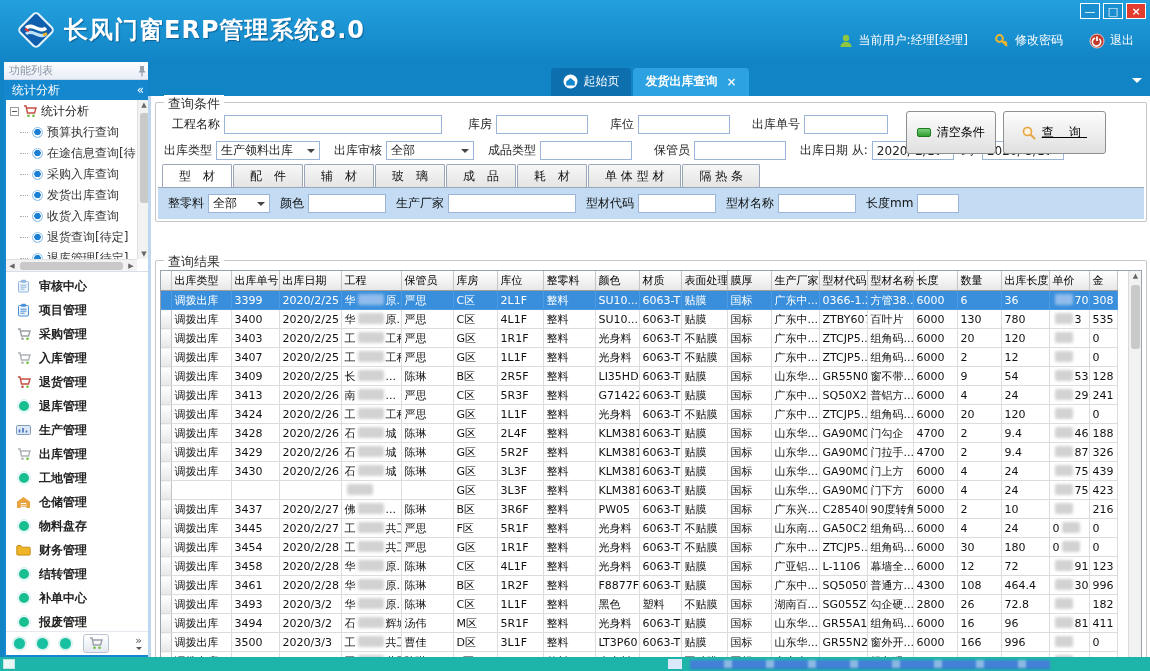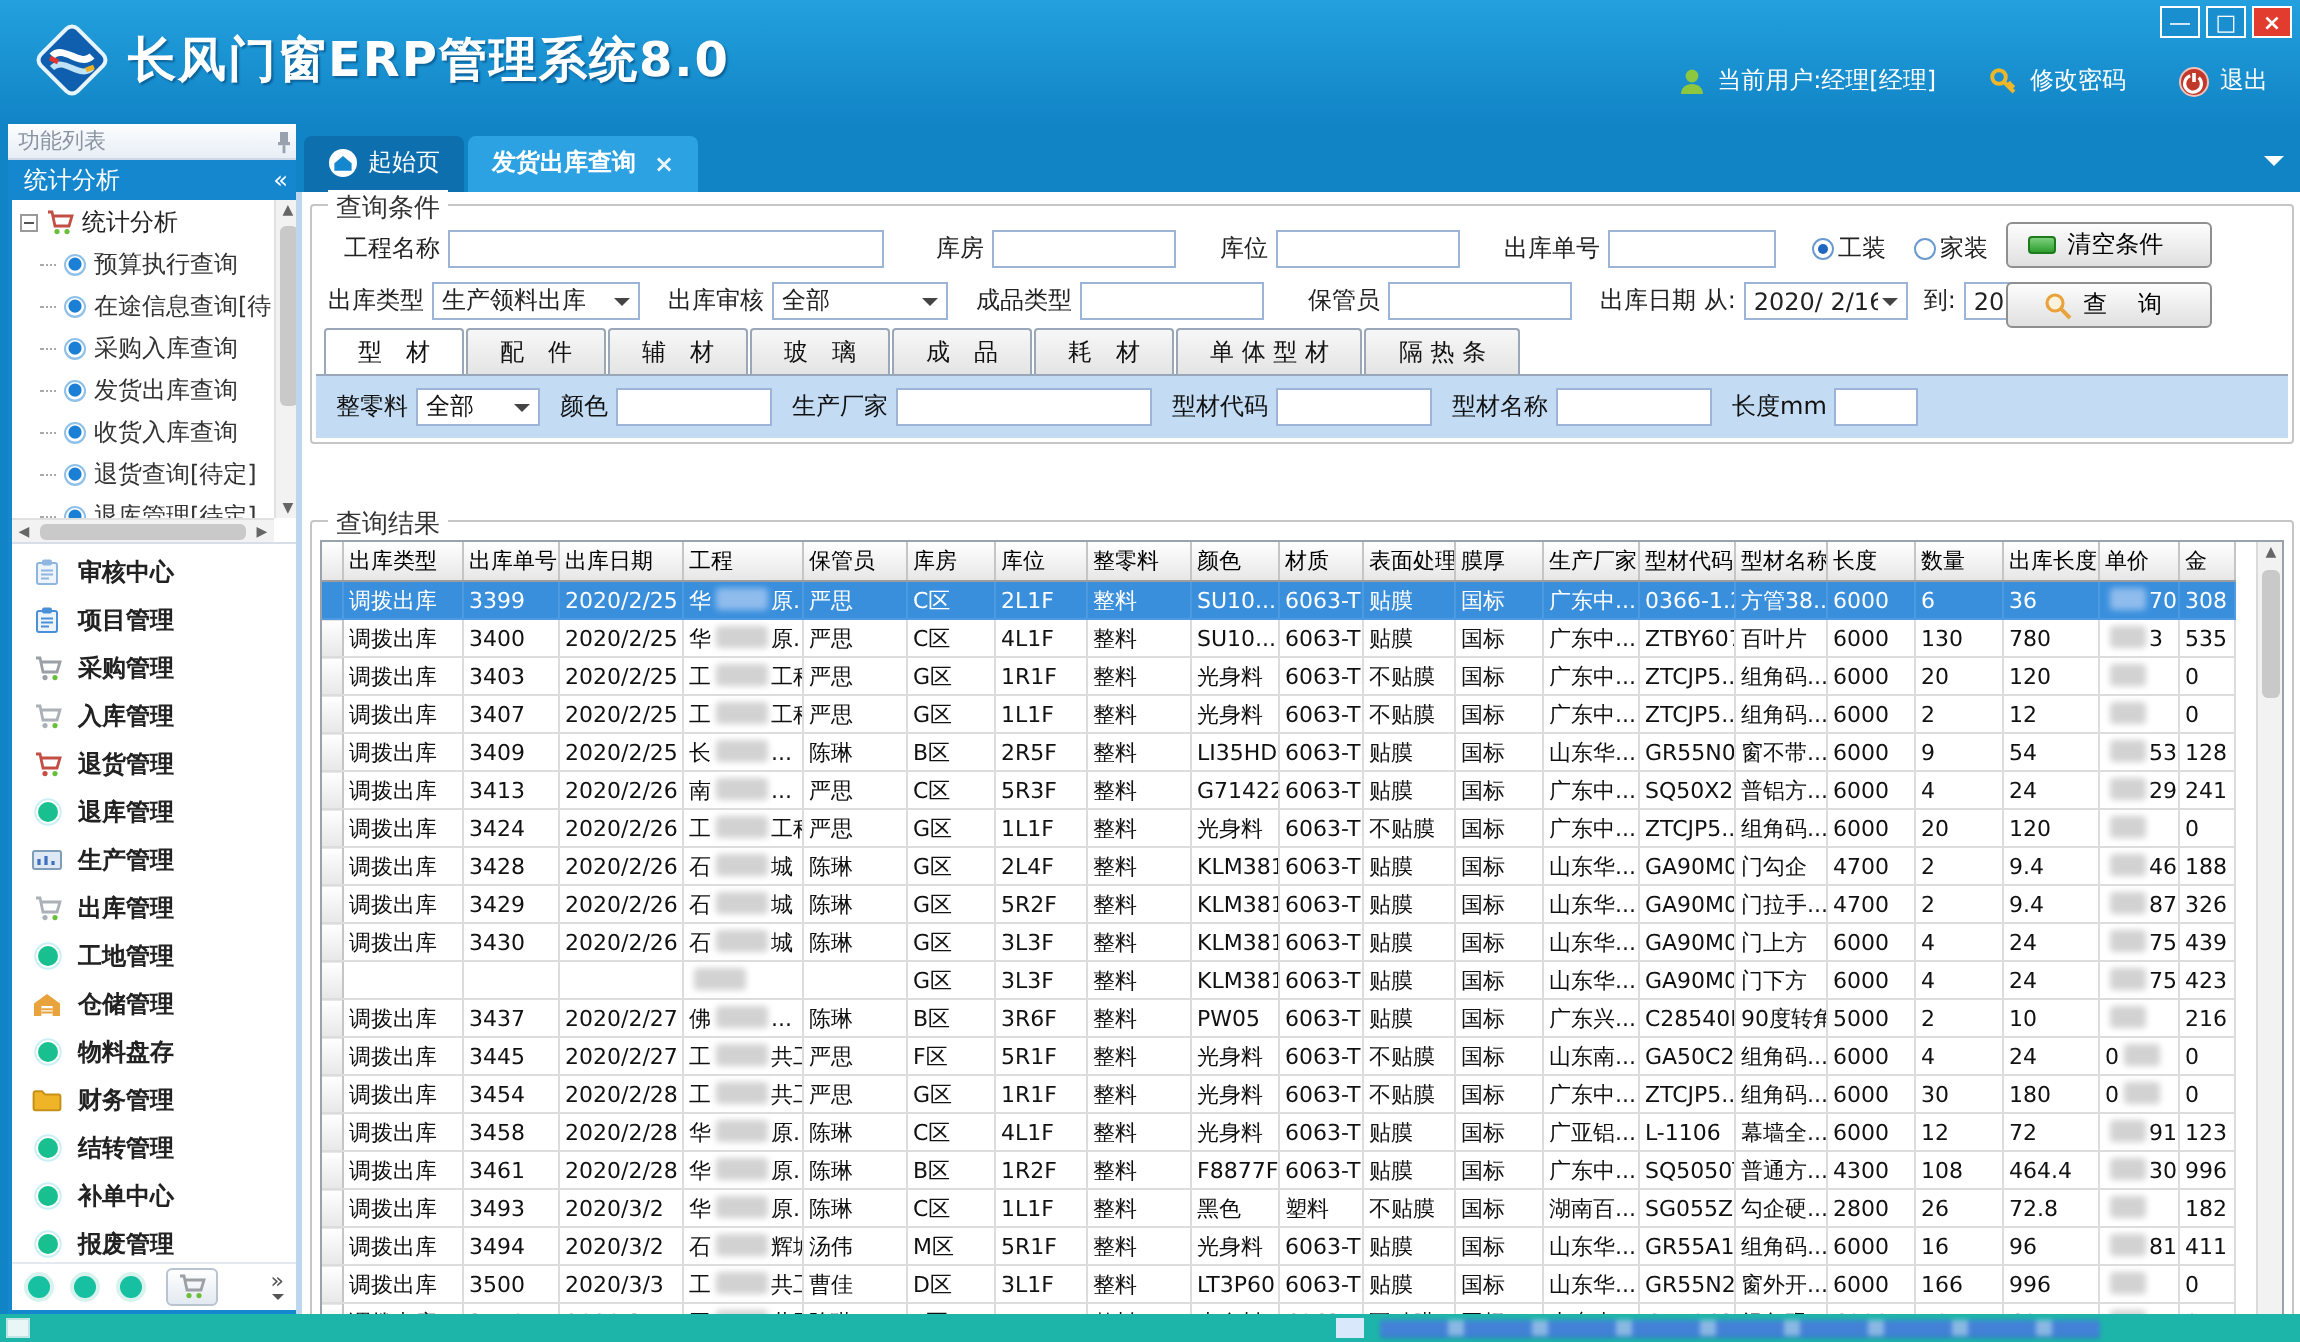--- a/index.html
+++ b/index.html
@@ -54,21 +54,21 @@
   .micon { width:15px; height:15px; display:inline-flex; align-items:center; justify-content:center; flex:none; }
   .side-bottom { height:24px; flex:none; display:flex; align-items:center; gap:12px; padding:0 8px; border-top:1px solid #e4e9f0; }
   .dot-btn { width:11px; height:11px; border-radius:50%; background:#17c0a0; box-shadow:0 0 0 2px #d8f2ee; cursor:pointer; }
   .cart-btn { width:26px; height:19px; border:1px solid #b9c4d2; border-radius:3px;
               background:linear-gradient(#ffffff,#e3e9f1); display:flex; align-items:center; justify-content:center; cursor:pointer; }
   .overflow-g { margin-left:auto; color:#555; font-size:11px; line-height:1; text-align:center; cursor:pointer; }
   .overflow-g .tri { display:block; margin:1px auto 0; width:0; height:0; border:3px solid transparent; border-top-color:#555; }
 
   
   .main { position:absolute; left:148px; top:62px; width:1002px; height:595px; background:#1184c6; }
-  .tabbar { position:relative; height:34px; display:flex; align-items:flex-end; padding-left:4px; }
+  .tabbar { position:relative; height:34px; display:flex; align-items:flex-end; padding-left:4px;justify-content:center; }
   .dtab { display:flex; align-items:center; gap:5px; color:#fff; font-size:12px; padding:5px 12px 6px;
           border-radius:4px 4px 0 0; background:#0d6fae; margin-right:2px; cursor:pointer; }
   .dtab.active { background:#2da2e2; font-weight:bold; }
   .tab-close { margin-left:4px; font-size:12px; cursor:pointer; opacity:.9; }
   .tabbar-dd { position:absolute; right:8px; bottom:8px; width:0; height:0;
                border:5px solid transparent; border-top-color:#fff; cursor:pointer; }
   .content { position:absolute; left:0; top:34px; width:1002px; height:561px; background:#fff;
              border-left:3px solid #bdd7ee; }
 
   .gbox { position:absolute; border:1px solid #c6c6c6; border-radius:2px; background:#fff; }
@@ -79,22 +79,22 @@
   .frow .lbl { flex:none; margin:0 4px 0 8px; }
   .tb { border:1px solid #9cb4d8; height:19px; font-size:12px; padding:0 3px; background:#fff; }
   .select { border:1px solid #9cb4d8; height:19px; background:#fff; display:flex; align-items:center;
             font-size:12px; padding-left:4px; cursor:pointer; }
   .select .val { flex:1; white-space:nowrap; overflow:hidden; }
   .dd-tri { width:0; height:0; border:4px solid transparent; border-top-color:#444; margin:4px 4px 0 2px; flex:none; }
   .radio { width:11px; height:11px; border-radius:50%; border:1px solid #6a9ad0; background:#fff; display:inline-block; position:relative; flex:none; cursor:pointer; }
   .radio.checked::after { content:''; position:absolute; left:2px; top:2px; width:5px; height:5px; border-radius:50%; background:#1f66c0; }
   .btn { border:1px solid #8e8f8f; background:linear-gradient(#fdfdfd,#e0e0e0); border-radius:3px;
          padding:2px 10px; font-size:12px; display:flex; align-items:center; gap:6px; cursor:pointer; }
-  .btn-col { position:absolute; right:40px; top:8px; display:flex; flex-direction:column; gap:7px; }
-  .btn.search { padding:2px 18px; letter-spacing:6px; }
+  .btn-col { position:absolute; right:40px; top:8px; display:flex; flex-direction:row; gap:7px; }
+  .btn.search { padding:12px 18px; letter-spacing:6px;text-decoration:underline; }
   .green-chip { width:14px; height:9px; background:linear-gradient(#7ed07e,#2f9e2f); border:1px solid #1d7a1d; border-radius:2px; }
 
   .mat-tabs { position:absolute; left:6px; top:62px; right:8px; height:22px; display:flex; align-items:flex-end; }
   .mtab { border:1px solid #9aa7b8; border-bottom:none; background:linear-gradient(#f7f7f7,#e4e4e4);
           padding:3px 16px 2px; font-size:12px; color:#111; margin-right:1px; border-radius:2px 2px 0 0;
           white-space:pre; cursor:pointer; }
   .mtab.active { background:#fff; position:relative; top:1px; padding-bottom:3px; }
   .subfilter { position:absolute; left:2px; top:84px; width:986px; height:32px; background:#c3dcf3;
                display:flex; align-items:center; font-size:12px; color:#111; border-top:1px solid #9aa7b8; }
   .subfilter .lbl { flex:none; margin:0 4px 0 10px; }

